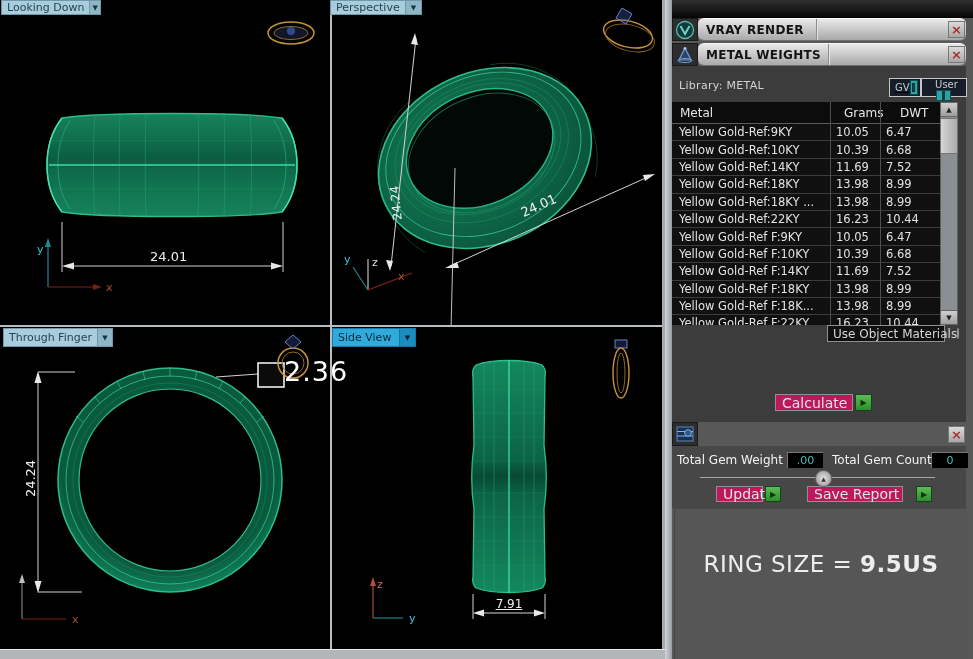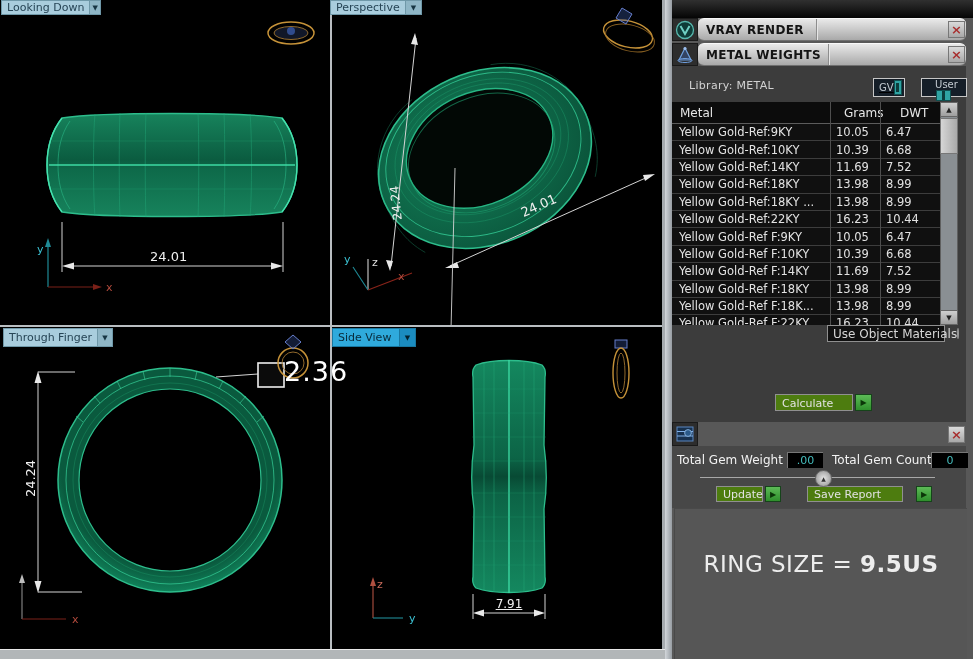--- a/index.html
+++ b/index.html
@@ -50,27 +50,27 @@
             display:flex;align-items:center;justify-content:center;}
   .hdr-bar{background:linear-gradient(#e9e9e9,#a9a9a9);border-top:1px solid #f8f8f8;
            border-bottom:1px solid #6f6f6f;box-sizing:border-box;display:flex;align-items:center;border-radius:6px;}
   .hdr-title{font-size:12px;font-weight:bold;color:#141414;padding-left:8px;letter-spacing:.3px;flex:0 0 auto;}
   .hdr-seam{position:absolute;width:1px;height:100%;background:#8d8d8d;box-shadow:1px 0 0 #e6e6e6;}
   .xbtn{background:linear-gradient(#dadada,#a8a8a8);border:1px solid #777;box-sizing:border-box;
         display:flex;align-items:center;justify-content:center;color:#a83030;
         font-size:13px;font-weight:bold;line-height:1;}
 
   #p-body1{left:7px;top:66px;width:294px;height:356px;background:#3c3c3c;}
-  #lib-label{left:14px;top:79px;font-size:11px;color:#d2d2d2;letter-spacing:.3px;margin-left:10px;}
+  #lib-label{left:14px;top:79px;font-size:11px;color:#d2d2d2;letter-spacing:.3px;}
   .tgl{display:flex;align-items:center;background:#151e28;border:1px solid #c6c6c6;box-sizing:border-box;height:19px;}
   .tgl .tlbl{flex:1;font-size:10px;color:#c3cad1;padding-left:5px;}
   .tgl .tsq{width:13px;height:13px;background:#2fa3a3;border:1px solid #0f5050;margin-right:2px;
             display:flex;align-items:center;justify-content:center;}
   .tgl .tbar{width:3px;height:9px;background:#0c3c3c;}
-  #tgl-gv{left:208px;top:78px;width:32px;text-decoration:underline;}
+  #tgl-gv{left:224px;top:78px;width:32px;text-decoration:underline;}
   #tgl-user{left:256px;top:78px;width:46px;flex-direction:column;}
 
   #mt-header{left:7px;top:102px;width:268px;height:22px;background:#0c0c0c;border-bottom:1px solid #5c5c5c;
              display:flex;align-items:center;font-size:12px;color:#e6e6e6;box-sizing:border-box;}
   #mt-header .hc0{width:158px;padding-left:8px;}
   #mt-header .hc1{width:50px;padding-left:6px;}
   #mt-header .hc2{flex:1;padding-left:6px;}
   #mt-body{left:7px;top:124px;width:268px;height:201px;background:#0c0c0c;overflow:hidden;}
   .mt-row{display:flex;height:17.4px;box-sizing:border-box;border-bottom:1px solid #3d3d3d;
           background:#101010;align-items:center;font-size:11.5px;color:#e2e2e2;}
@@ -88,22 +88,22 @@
             border:1px solid #777;box-sizing:border-box;}
 
   #mat-drop{left:162px;top:325px;width:118px;height:17px;background:#101010;border:1px solid #8f8f8f;
             box-sizing:border-box;display:flex;align-items:center;z-index:4;}
   #mat-drop .mlbl{flex:1;font-size:12px;color:#d6d6d6;padding-left:5px;white-space:nowrap;}
   #mat-drop .mcirc{width:9px;height:9px;border:1.5px solid #9a9a9a;border-radius:50%;margin-right:4px;}
 
   #hint{left:7px;top:351px;width:294px;text-align:center;font-size:12.5px;font-weight:bold;
         color:#e6c33a;line-height:15px;}
 
-  .blkbtn{background:#4d7c0f;border:1px solid #909090;box-sizing:border-box;display:flex;align-items:flex-end;
-          font-size:11px;color:#e2e2e2;}
+  .blkbtn{background:#be185d;border:1px solid #909090;box-sizing:border-box;display:flex;align-items:center;
+          font-size:14px;color:#e2e2e2;}
   .blkbtn span{padding-left:6px;white-space:nowrap;}
   .grnbtn{background:linear-gradient(#5dbb57,#2f8f2c);border:1px solid #16441a;box-sizing:border-box;
           display:flex;align-items:center;justify-content:center;font-size:8px;color:#0b3608;}
   #calc-box{left:110px;top:394px;width:78px;height:17px;}
   #calc-go{left:190px;top:394px;width:17px;height:17px;}
 
   #p-body2{left:7px;top:446px;width:294px;height:62px;background:#474747;}
   .tot-lbl{font-size:12px;color:#f2f2f2;white-space:nowrap;}
   .valbox{background:#000;border-top:1px solid #777;border-left:1px solid #777;box-sizing:border-box;
           color:#45bdbd;font-size:11px;text-align:center;line-height:15px;}

